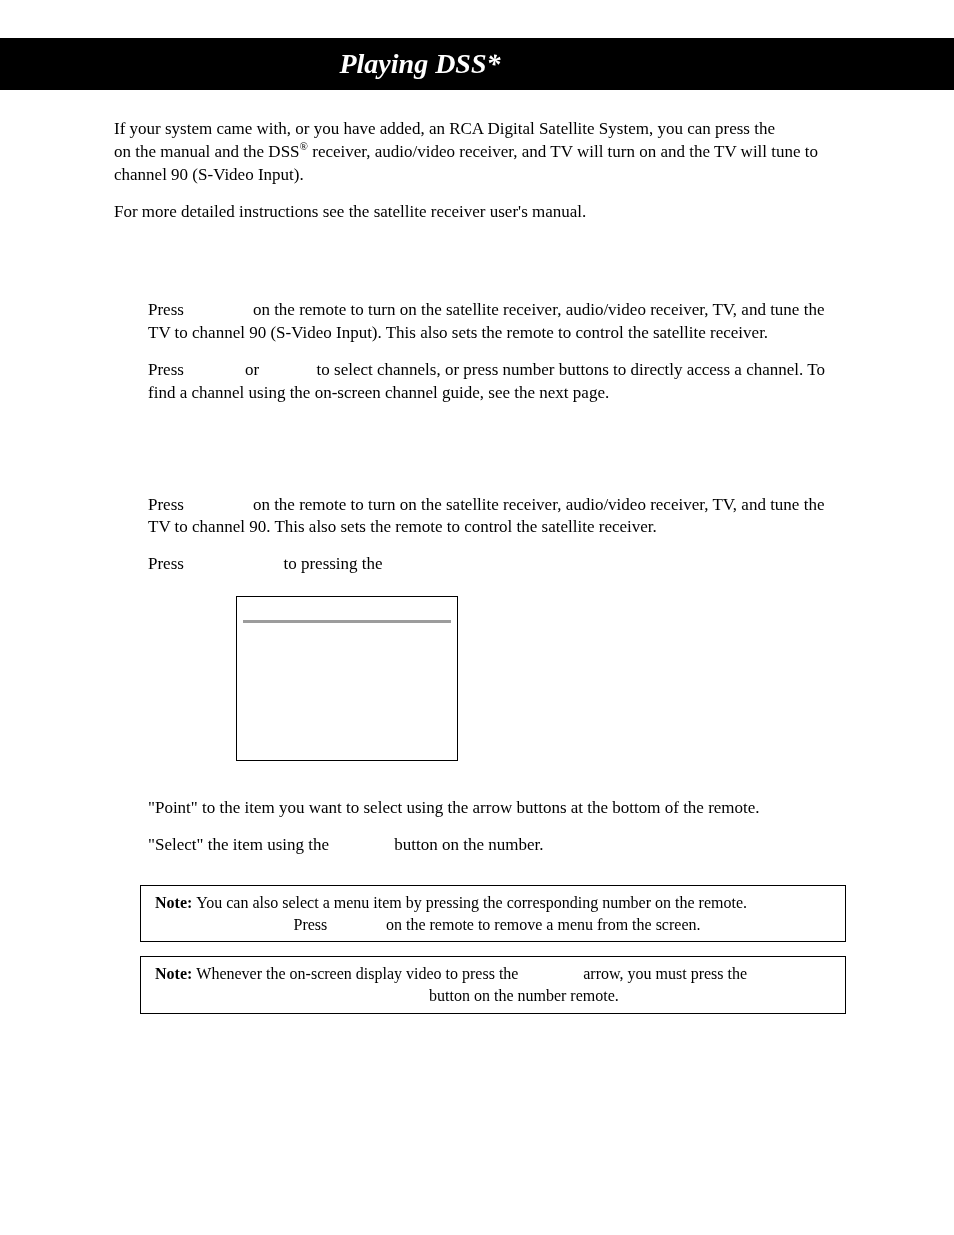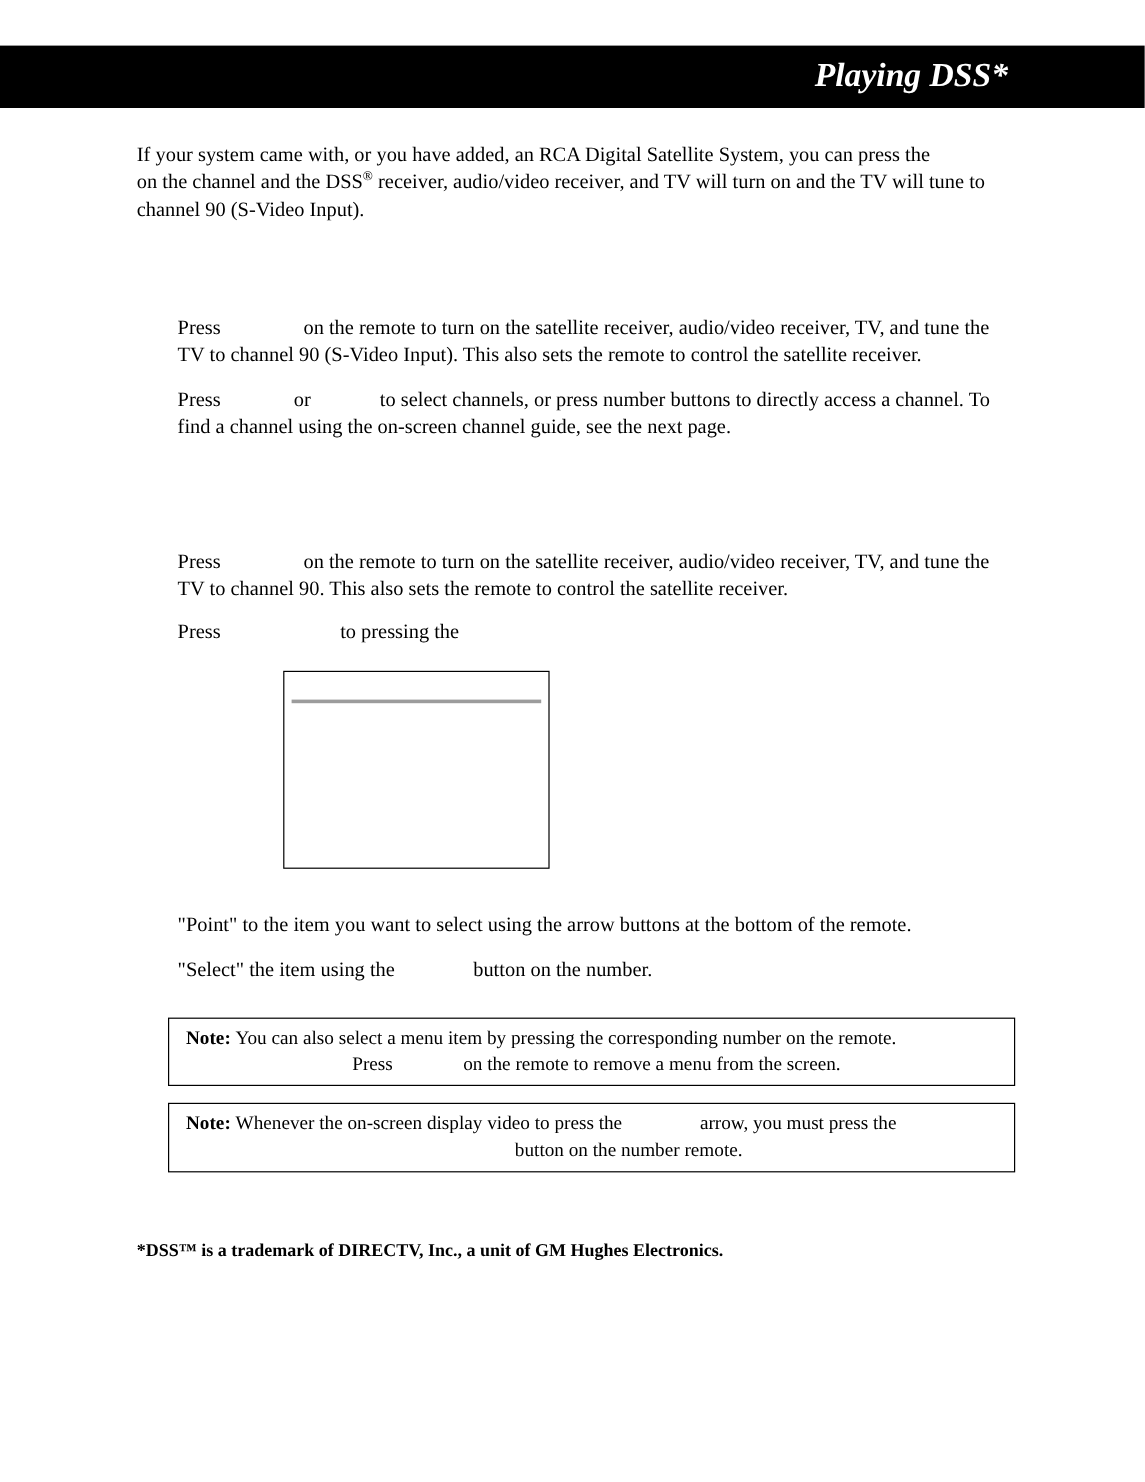--- a/index.html
+++ b/index.html
@@ -1,17 +1,17 @@
 <!DOCTYPE html>
 <html><head>
 <meta charset="utf-8">
 <style>
   html,body{margin:0;padding:0;background:#fff;color:#000;}
   body{width:954px;font-family:"Book Antiqua","Palatino Linotype",Palatino,Georgia,serif;font-size:17px;line-height:1.35;}
-  .header-bar{background:#000;color:#fff;height:52px;margin-top:38px;padding:0 114px 0 0;display:flex;align-items:center;justify-content:flex-end;font-style:italic;font-weight:bold;font-size:28px;}
+  .header-bar{background:#000;color:#fff;height:52px;margin-top:38px;padding:0 114px 0 0;display:flex;align-items:center;justify-content:center;font-style:italic;font-weight:bold;font-size:28px;}
   .page{padding:28px 108px 0 114px;}
   .para{margin:0 0 14px 0;}
   sup{font-size:0.65em;vertical-align:super;line-height:0;}
   .button-label{text-transform:uppercase;letter-spacing:0.02em;font-variant:small-caps;color:#fff;font-size:15px;}
   .italic-cap{font-style:italic;}
   .section-title{font-style:italic;font-weight:bold;font-size:20px;margin:34px 0 14px 0;color:#fff;}
   ol.steps{list-style:none;margin:0 0 0 0;padding:0;}
   ol.steps>li{position:relative;padding:0 0 14px 34px;}
   ol.steps>li::before{content:attr(data-n) ".";position:absolute;left:0;top:0;color:#fff;font-size:16px;}
   .menu-box{border:1px solid #000;width:220px;margin:20px 0 22px 88px;font-size:11px;color:#fff;}
@@ -29,22 +29,23 @@
 </head>
 <body>
 
 <div class="header-bar">
   <span class="white">Playing DSS*</span>
 </div>
 
 <div class="page">
 
   <p class="para">
-    <span>If your system came with, or you have added, an RCA Digital Satellite System, you can press the </span><span class="button-label">DSS/SAT</span><span> on the channel and the DSS</span><sup>®</sup><span> receiver, audio/video receiver, and TV will turn on and the TV will tune to channel 90 (S-Video Input).</span>
+    <span>If your system came with, or you have added, an RCA Digital Satellite System, you can press the </span><span class="button-label">DSS/SAT</span><span> on the manual and the DSS</span><sup>®</sup><span> receiver, audio/video receiver, and TV will turn on and the TV will tune to channel 90 (S-Video Input).</span>
   </p>
+  <p class="para">For more detailed instructions see the satellite receiver user's manual.</p>
 
   <div class="section-title">To Watch a DSS Broadcast</div>
   <ol class="steps">
     <li data-n="1">
       <span>Press </span><span class="button-label">DSS/SAT</span><span> on the remote to turn on the satellite receiver, audio/video receiver, TV, and tune the TV to channel 90 (S-Video Input).  This also sets the remote to control the satellite receiver.</span>
     </li>
     <li data-n="2">
       <span>Press </span><span class="button-label">CHAN+</span><span> or </span><span class="button-label">CHAN-</span><span>  to select channels, or press number buttons to directly access a channel.  To find a channel using the on-screen channel guide, see the next page.</span>
     </li>
   </ol>
@@ -89,16 +90,15 @@
 
   <div class="note-box">
     <div>
       <span class="note-label">Note: </span><span>Whenever the on-screen display video to press the </span><span class="button-label">SELECT</span><span> arrow, you must press the</span>
     </div>
     <div class="center-line">
       <span class="button-label">ENTER</span><span> button on the number remote.</span>
     </div>
   </div>
 
-  <p class="trademark">*DSS™ is a trademark of DIRECTV, Inc., a unit of GM Hughes Electronics.</p>
 </div>
 
 <div class="page-num">37</div>
 
 </body></html>

